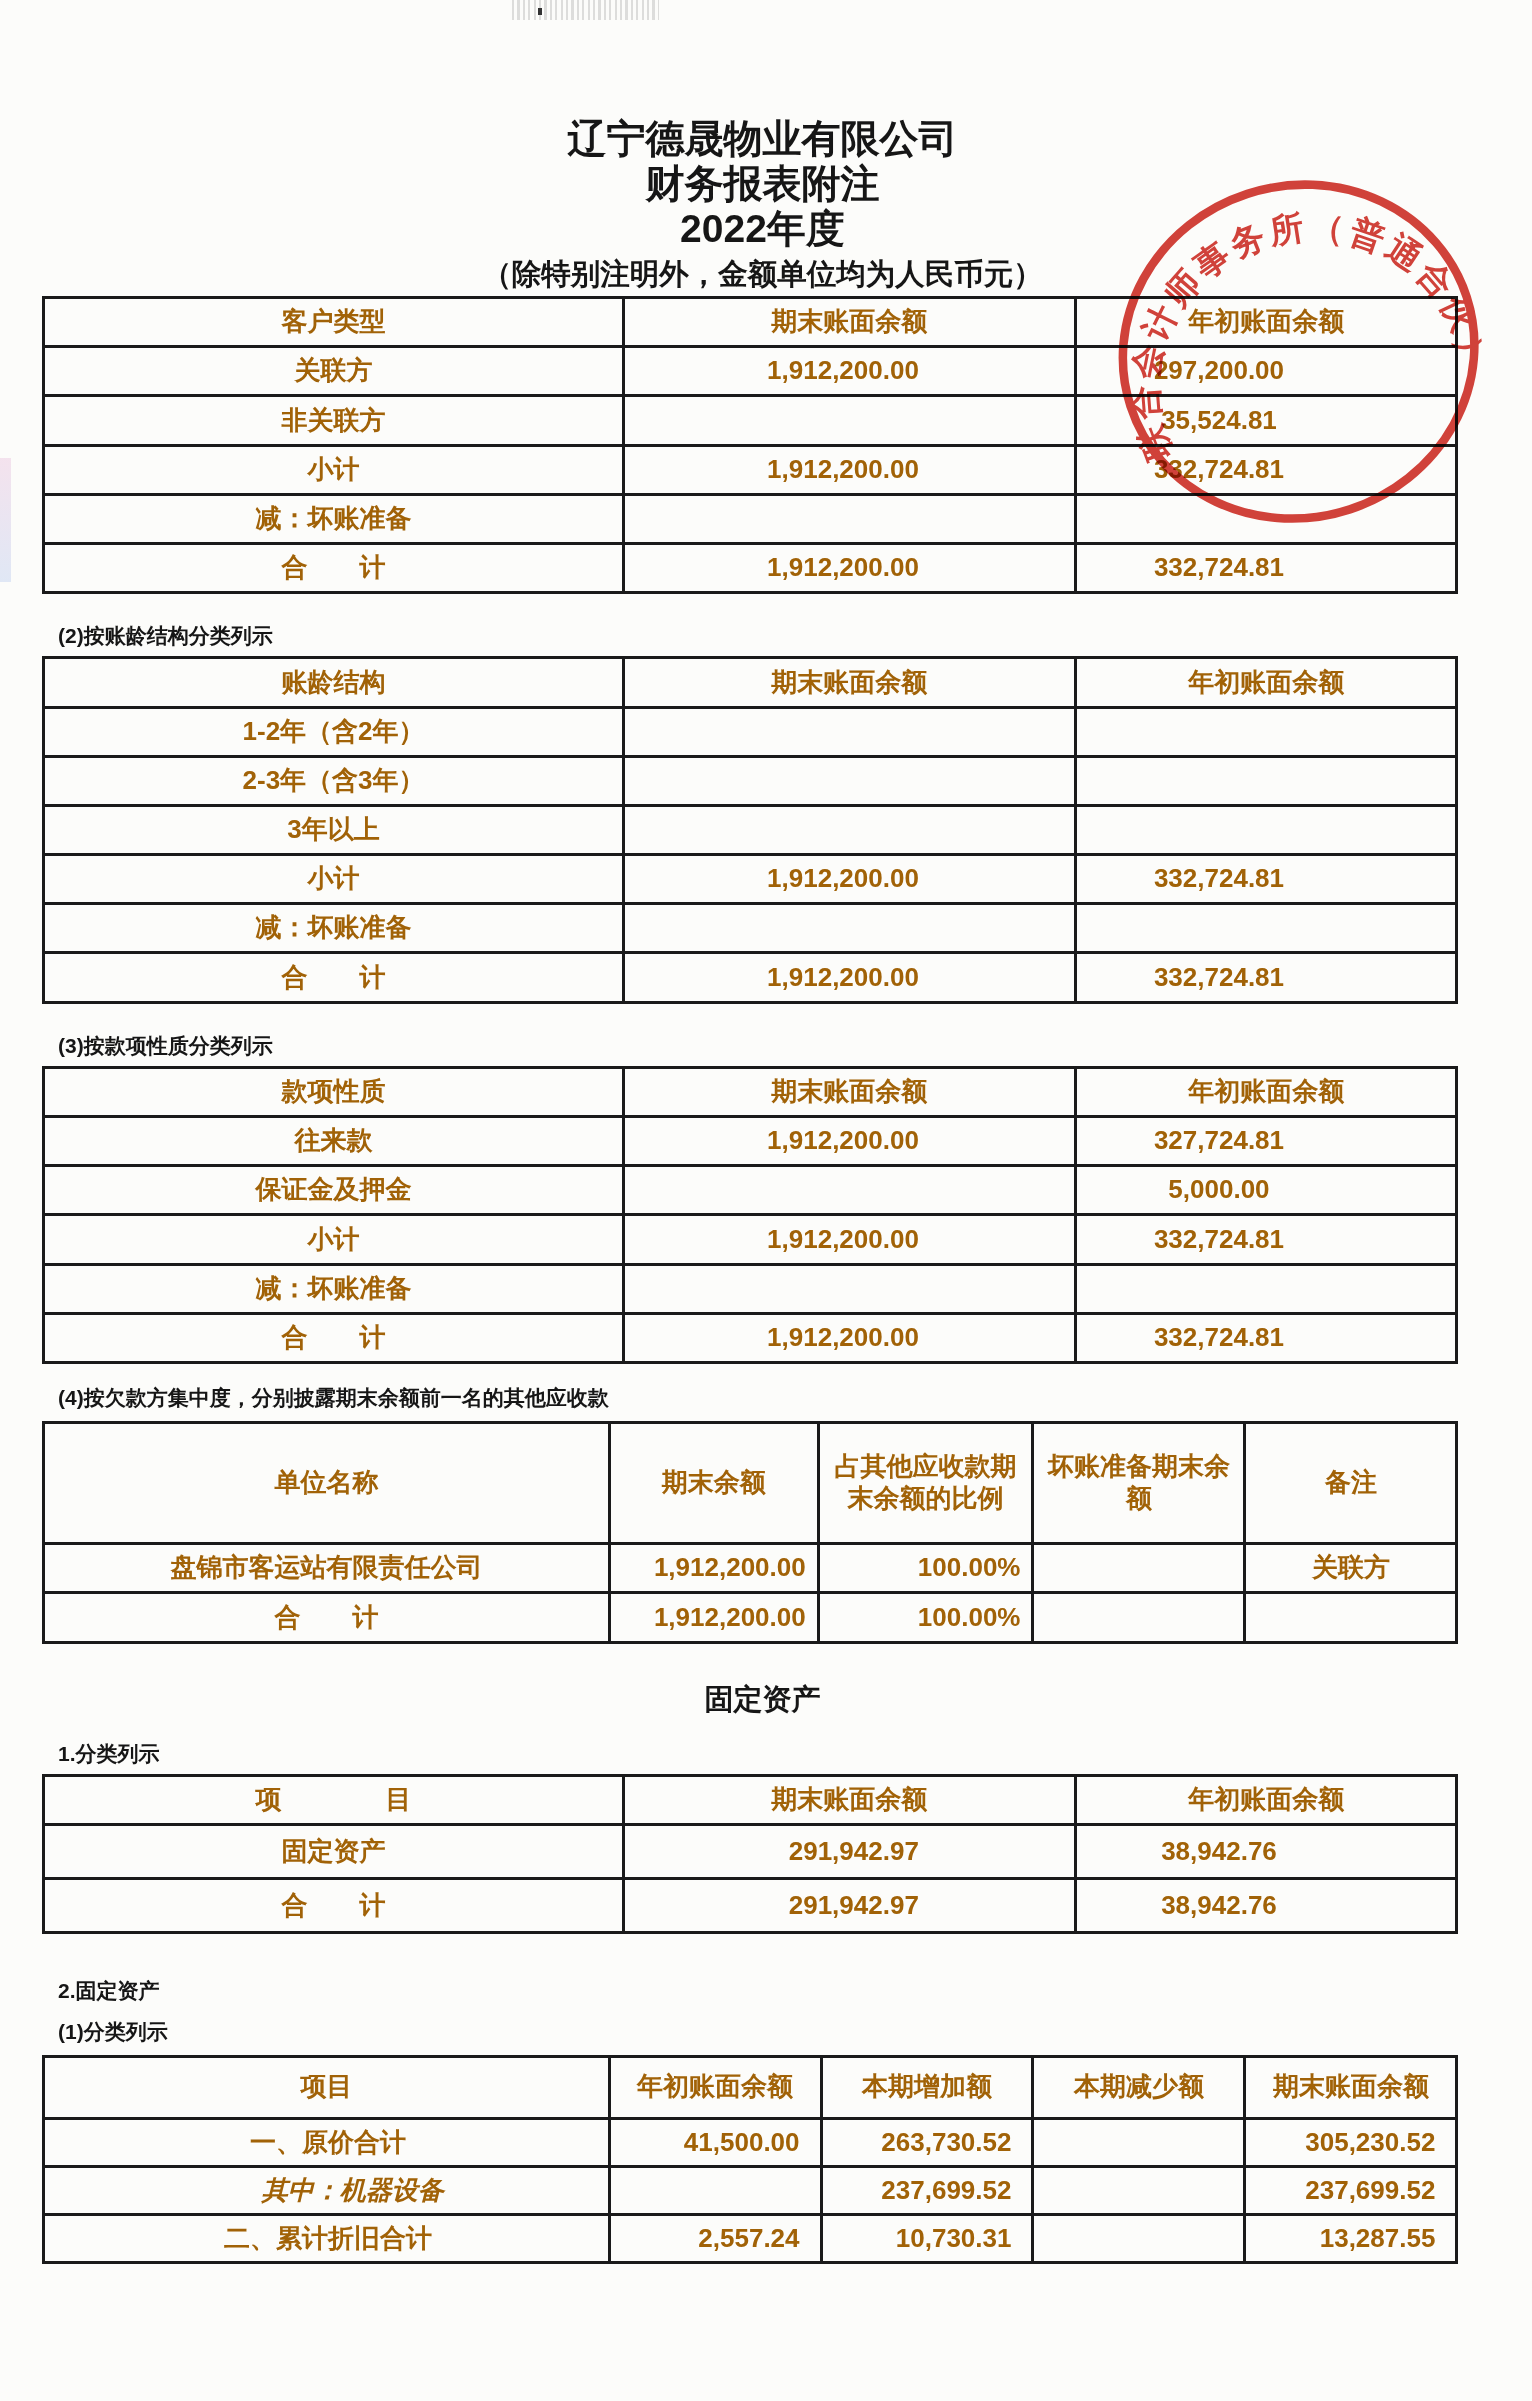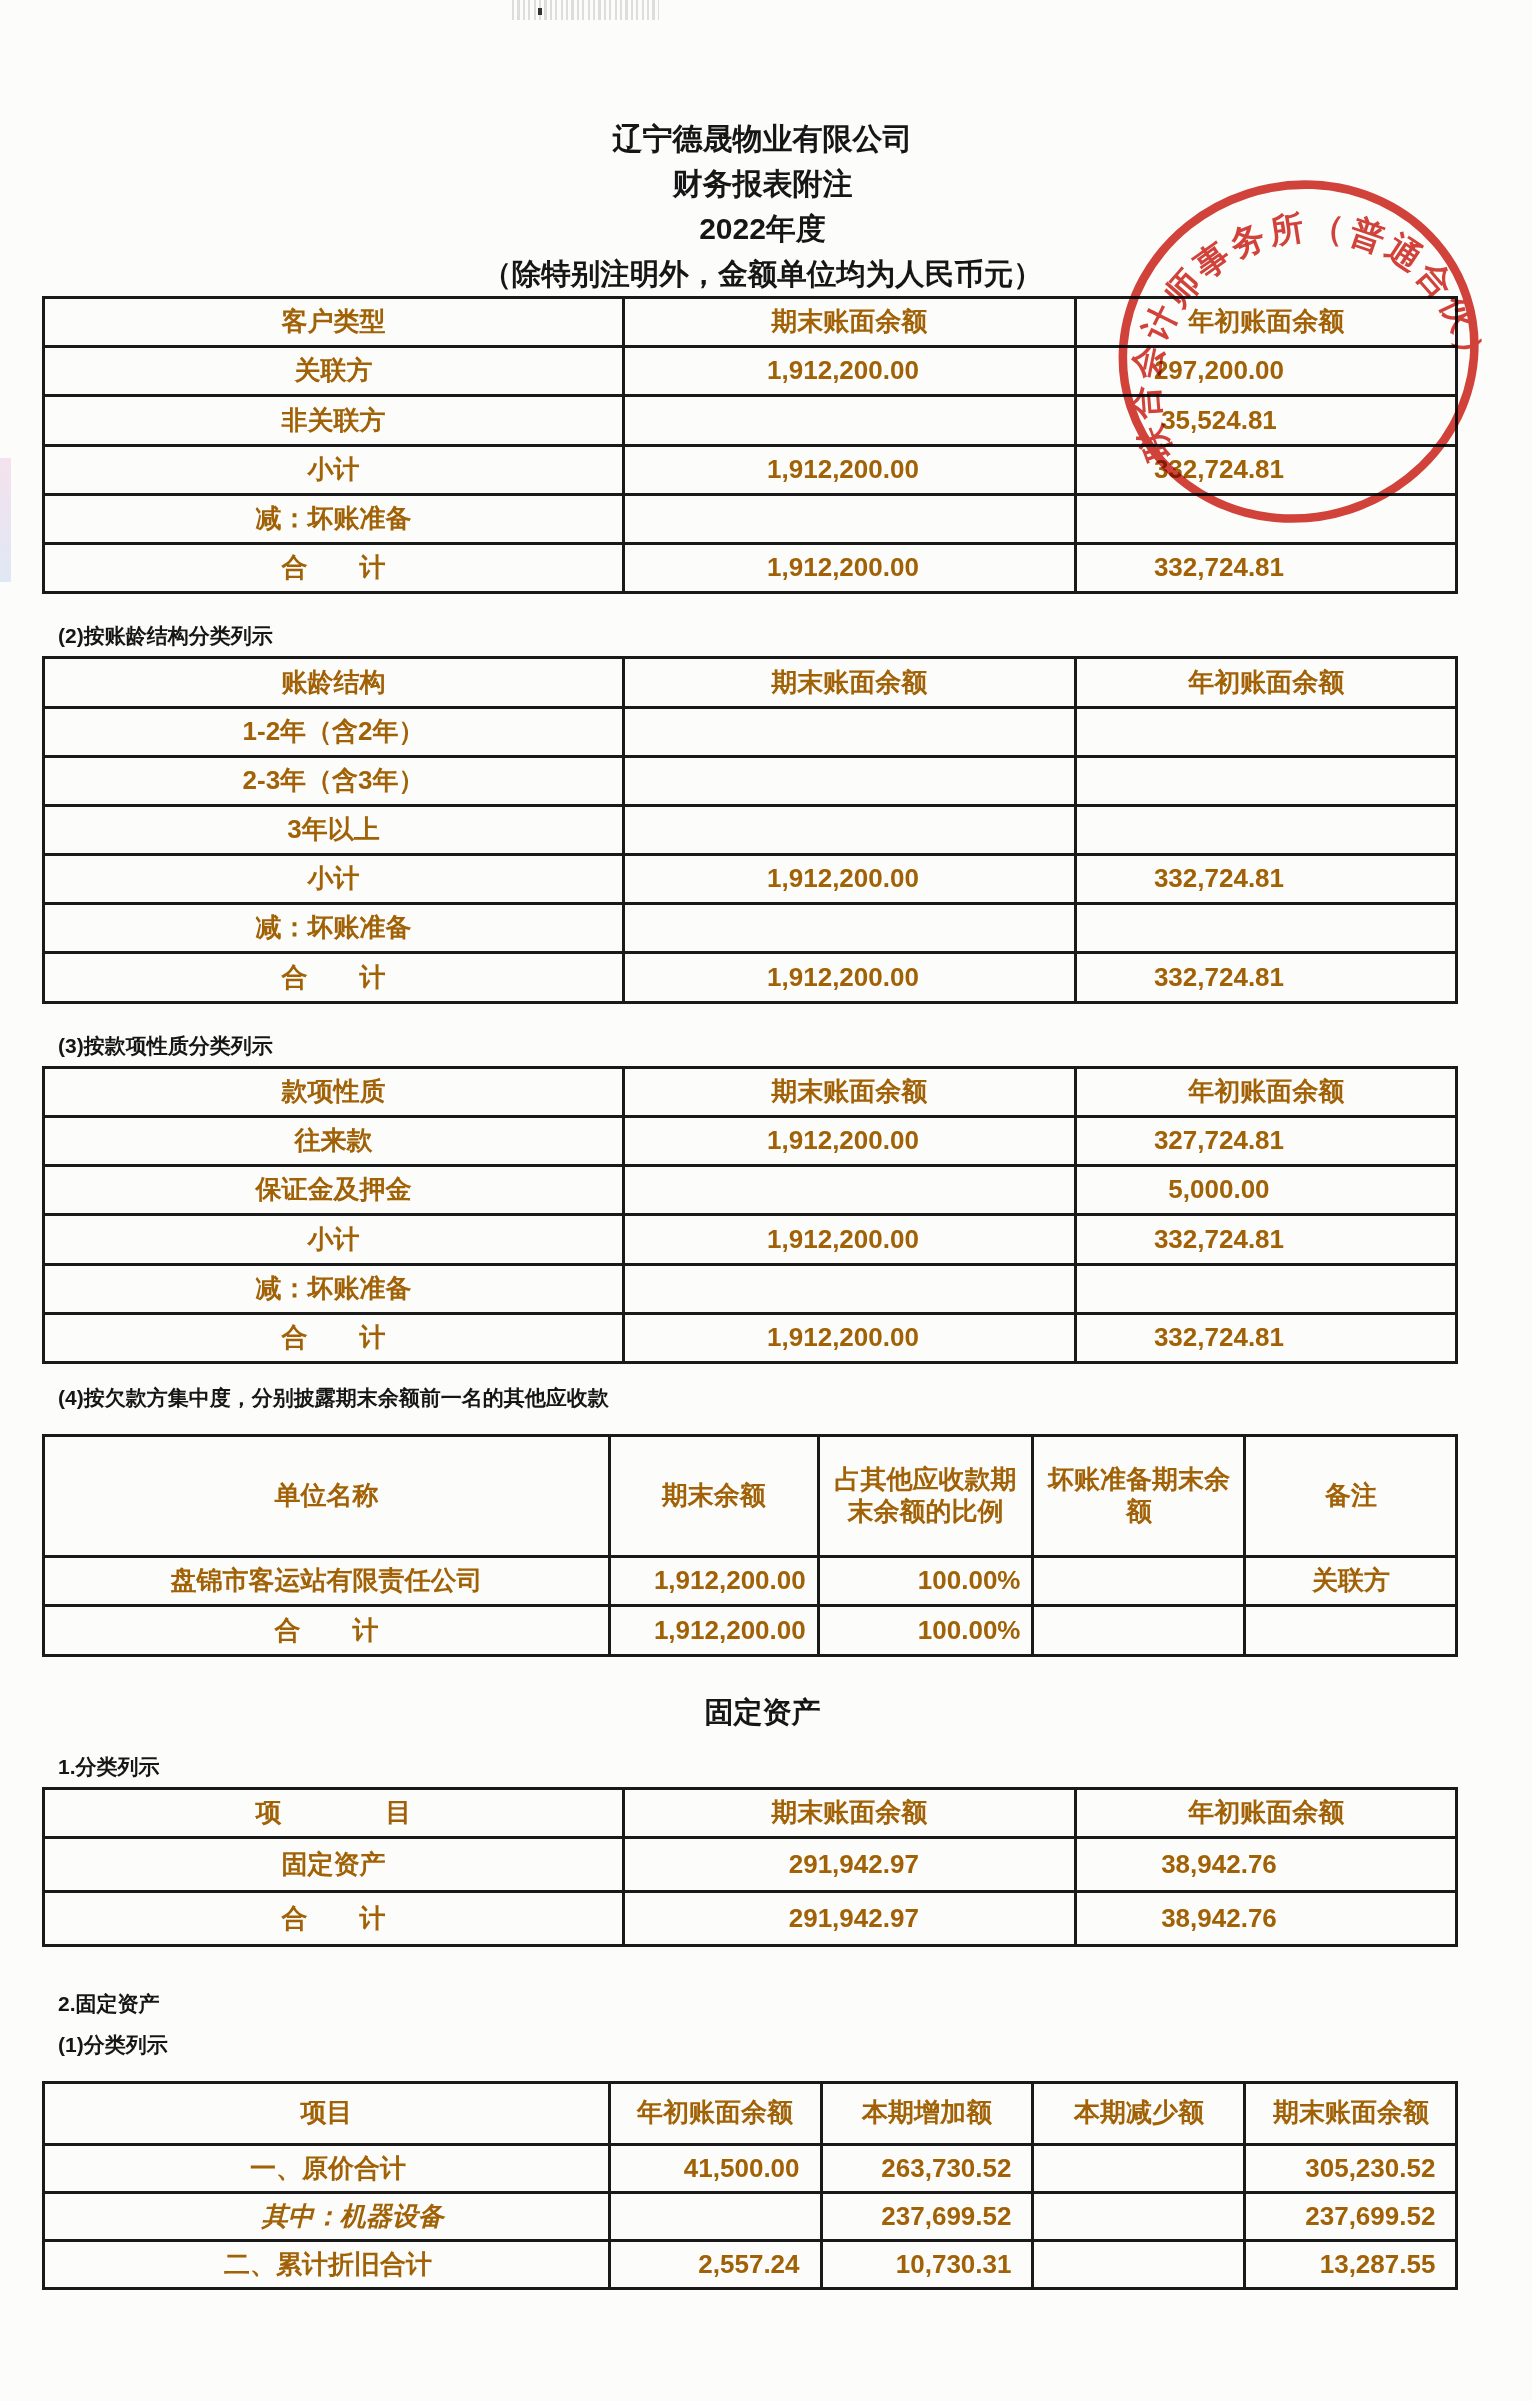--- a/index.html
+++ b/index.html
@@ -18,21 +18,21 @@
   .scan-streak{
     position:absolute;top:0;left:512px;width:147px;height:20px;
     background:repeating-linear-gradient(90deg,rgba(90,90,90,.35) 0 2.3px,rgba(255,255,255,0) 2.3px 5.4px);
     opacity:.55;
   }
   .scan-dot{position:absolute;top:7.8px;left:538px;width:3.9px;height:7px;background:#333;}
   .scan-smudge{position:absolute;top:458px;left:0;width:11px;height:124px;
     background:linear-gradient(180deg,rgba(220,150,200,.25),rgba(140,170,230,.25));}
 
   .title-block{text-align:center;line-height:45px;}
-  .title-line{font-size:30px;font-weight:700;}
+  .title-line{font-size:39px;font-weight:700;}
   .title-line.small{font-size:29.5px;}
 
   .sec-label{font-size:21px;font-weight:700;margin-left:35px;}
   .sec-label.center{text-align:center;margin-left:0;font-size:29px;}
 
   table{
     border-collapse:collapse;table-layout:fixed;
     width:1416px;margin-left:19.4px;
     font-size:26px;font-weight:700;color:#a16207;
   }
@@ -65,21 +65,21 @@
   .t-fa th{height:56px;}
   .t-fa td{height:42px;}
   .t-fa td:first-child{text-align:center;}
   .t-fa td:nth-child(n+2){text-align:right;padding-right:20px;}
   .t-fa tr.r0 td:first-child{padding-left:7.8px;}
   .t-fa tr.r1 td:first-child{padding-left:57px;font-style:italic;}
   .t-fa tr.r2 td:first-child{padding-left:143px;}
   .t-fa tr.r3 td:first-child{padding-left:7.8px;}
 
   .gap-s{height:20px;} .gap-m{height:28px;} .gap-l{height:36px;}
-  .mt8{margin-top:6.2px;} .mt10{margin-top:22px;}
+  .mt8{margin-top:6.2px;} .mt10{margin-top:9px;}
 
   .stamp{
     position:absolute;left:1103px;top:164px;width:392px;height:376px;
     pointer-events:none;opacity:.9;mix-blend-mode:multiply;z-index:5;
   }
 </style>
 </head>
 <body>
 
 <div class="page">

